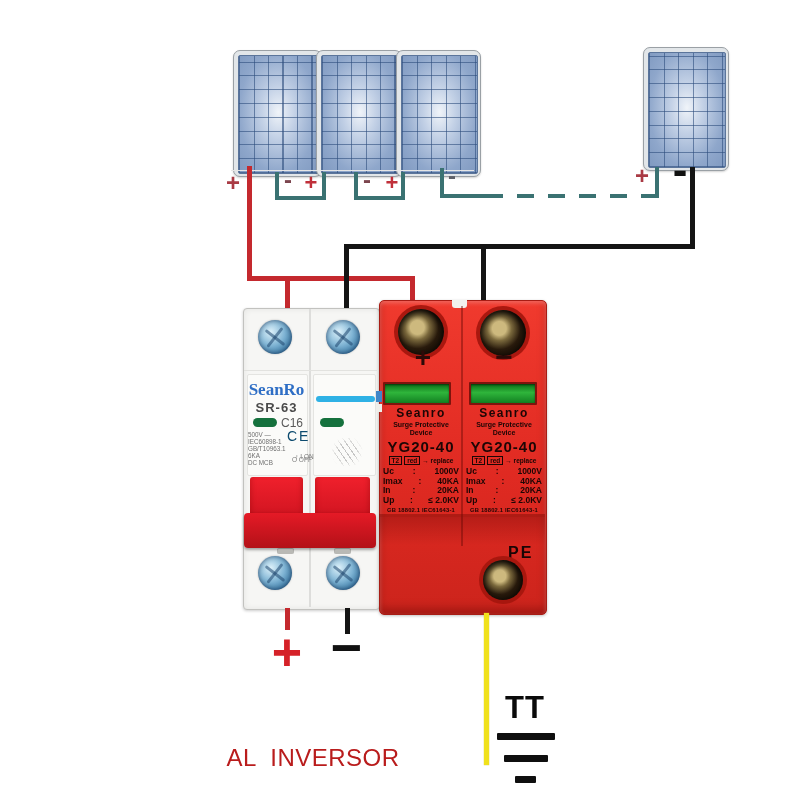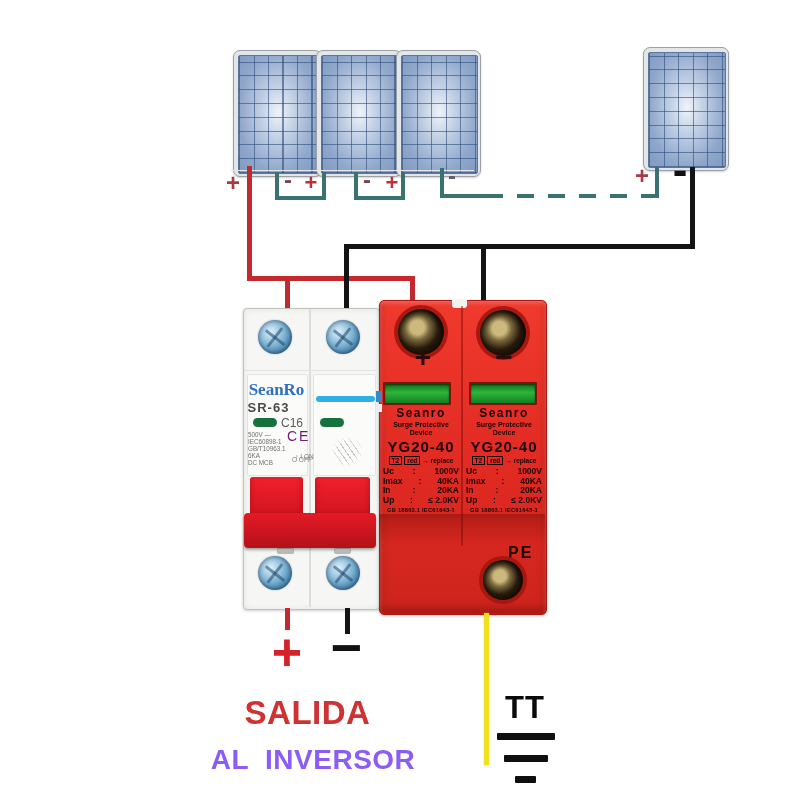--- a/index.html
+++ b/index.html
@@ -130,29 +130,29 @@
 
   <div class="bscrew" style="left:258px;top:320px;"></div>
   <div class="bscrew" style="left:326px;top:320px;"></div>
   <div class="bscrew" style="left:258px;top:556px;"></div>
   <div class="bscrew" style="left:326px;top:556px;"></div>
 
   <div class="face" style="left:247px;top:374px;width:59px;height:100px;"></div>
   <div class="face" style="left:313px;top:374px;width:61px;height:100px;"></div>
 
   <div class="txt ctr" style="left:246px;top:380px;width:61px;font-size:17px;font-weight:bold;color:#2e6ec5;font-family:'Liberation Serif',serif;">SeanRo</div>
-  <div class="txt ctr" style="left:238px;top:400px;width:61px;font-size:13px;font-weight:bold;letter-spacing:1px;color:#4a4a4a;">SR-63</div>
+  <div class="txt ctr" style="left:246px;top:400px;width:61px;font-size:13px;font-weight:bold;letter-spacing:1px;color:#4a4a4a;">SR-63</div>
   <div class="oval" style="left:253px;top:418px;"></div>
   <div class="txt" style="left:281px;top:416px;font-size:12px;color:#5a5a5a;">C16</div>
   <div class="txt" style="left:248px;top:431px;font-size:6.3px;color:#6f6f6f;">500V —</div>
   <div class="txt" style="left:248px;top:438px;font-size:6.3px;color:#6f6f6f;">IEC60898-1</div>
   <div class="txt" style="left:248px;top:445px;font-size:6.3px;color:#6f6f6f;">GB/T10963.1</div>
   <div class="txt" style="left:248px;top:452px;font-size:6.3px;color:#6f6f6f;">6KA</div>
   <div class="txt" style="left:248px;top:459px;font-size:6.3px;color:#6f6f6f;">DC MCB</div>
-  <div class="txt" style="left:287px;top:428px;font-size:14px;letter-spacing:2px;color:#701a75;">CE</div>
+  <div class="txt" style="left:287px;top:428px;font-size:14px;letter-spacing:2px;color:#0c4a6e;">CE</div>
   <div class="txt" style="left:288px;top:446px;font-size:6.5px;color:#7a7a7a;">
     <span>↑</span> <span>I ON</span>
   </div>
   <div class="txt" style="left:292px;top:456px;font-size:6.5px;color:#7a7a7a;">O OFF</div>
 
   <div class="abs" style="left:316px;top:396px;width:59px;height:6px;background:#2fb1e5;border-radius:3px;"></div>
   <div class="oval" style="left:320px;top:418px;"></div>
   <div class="scrib" style="left:331px;top:438px;"></div>
 
   <div class="toggle" style="left:250px;top:477px;width:53px;height:42px;"></div>
@@ -250,16 +250,15 @@
   <div class="wire w-blk" style="left:345px;top:608px;width:5px;height:26px;"></div>
   <div class="term" style="left:262px;top:626px;width:50px;font-size:52px;font-weight:900;color:#d52128;">+</div>
   <div class="term" style="left:324px;top:620px;width:45px;font-size:54px;font-weight:900;color:#111;">−</div>
 
   <div class="wire w-yel" style="left:484px;top:613px;width:5px;height:152px;"></div>
   <div class="txt ctr" style="left:500px;top:690px;width:50px;font-size:31px;font-weight:bold;letter-spacing:1px;color:#0a0a0a;">TT</div>
   <div class="gbar" style="left:497px;top:733px;width:58px;height:7px;"></div>
   <div class="gbar" style="left:504px;top:755px;width:44px;height:7px;"></div>
   <div class="gbar" style="left:515px;top:776px;width:21px;height:7px;"></div>
 
-  <div class="txt ctr" style="left:240px;top:694px;width:135px;font-size:33px;font-weight:bold;color:#ce3232;letter-spacing:.5px;">SALIDA</div>
-  <div class="txt ctr" style="left:203px;top:744px;width:220px;font-size:28px;font-weight:bold;color:#8b5cf6;letter-spacing:.5px;">AL  INVERSOR</div>
+  <div class="txt ctr" style="left:203px;top:744px;width:220px;font-size:24px;font-weight:normal;color:#b91c1c;letter-spacing:.5px;">AL  INVERSOR</div>
 
 </div>
 
 </body></html>

